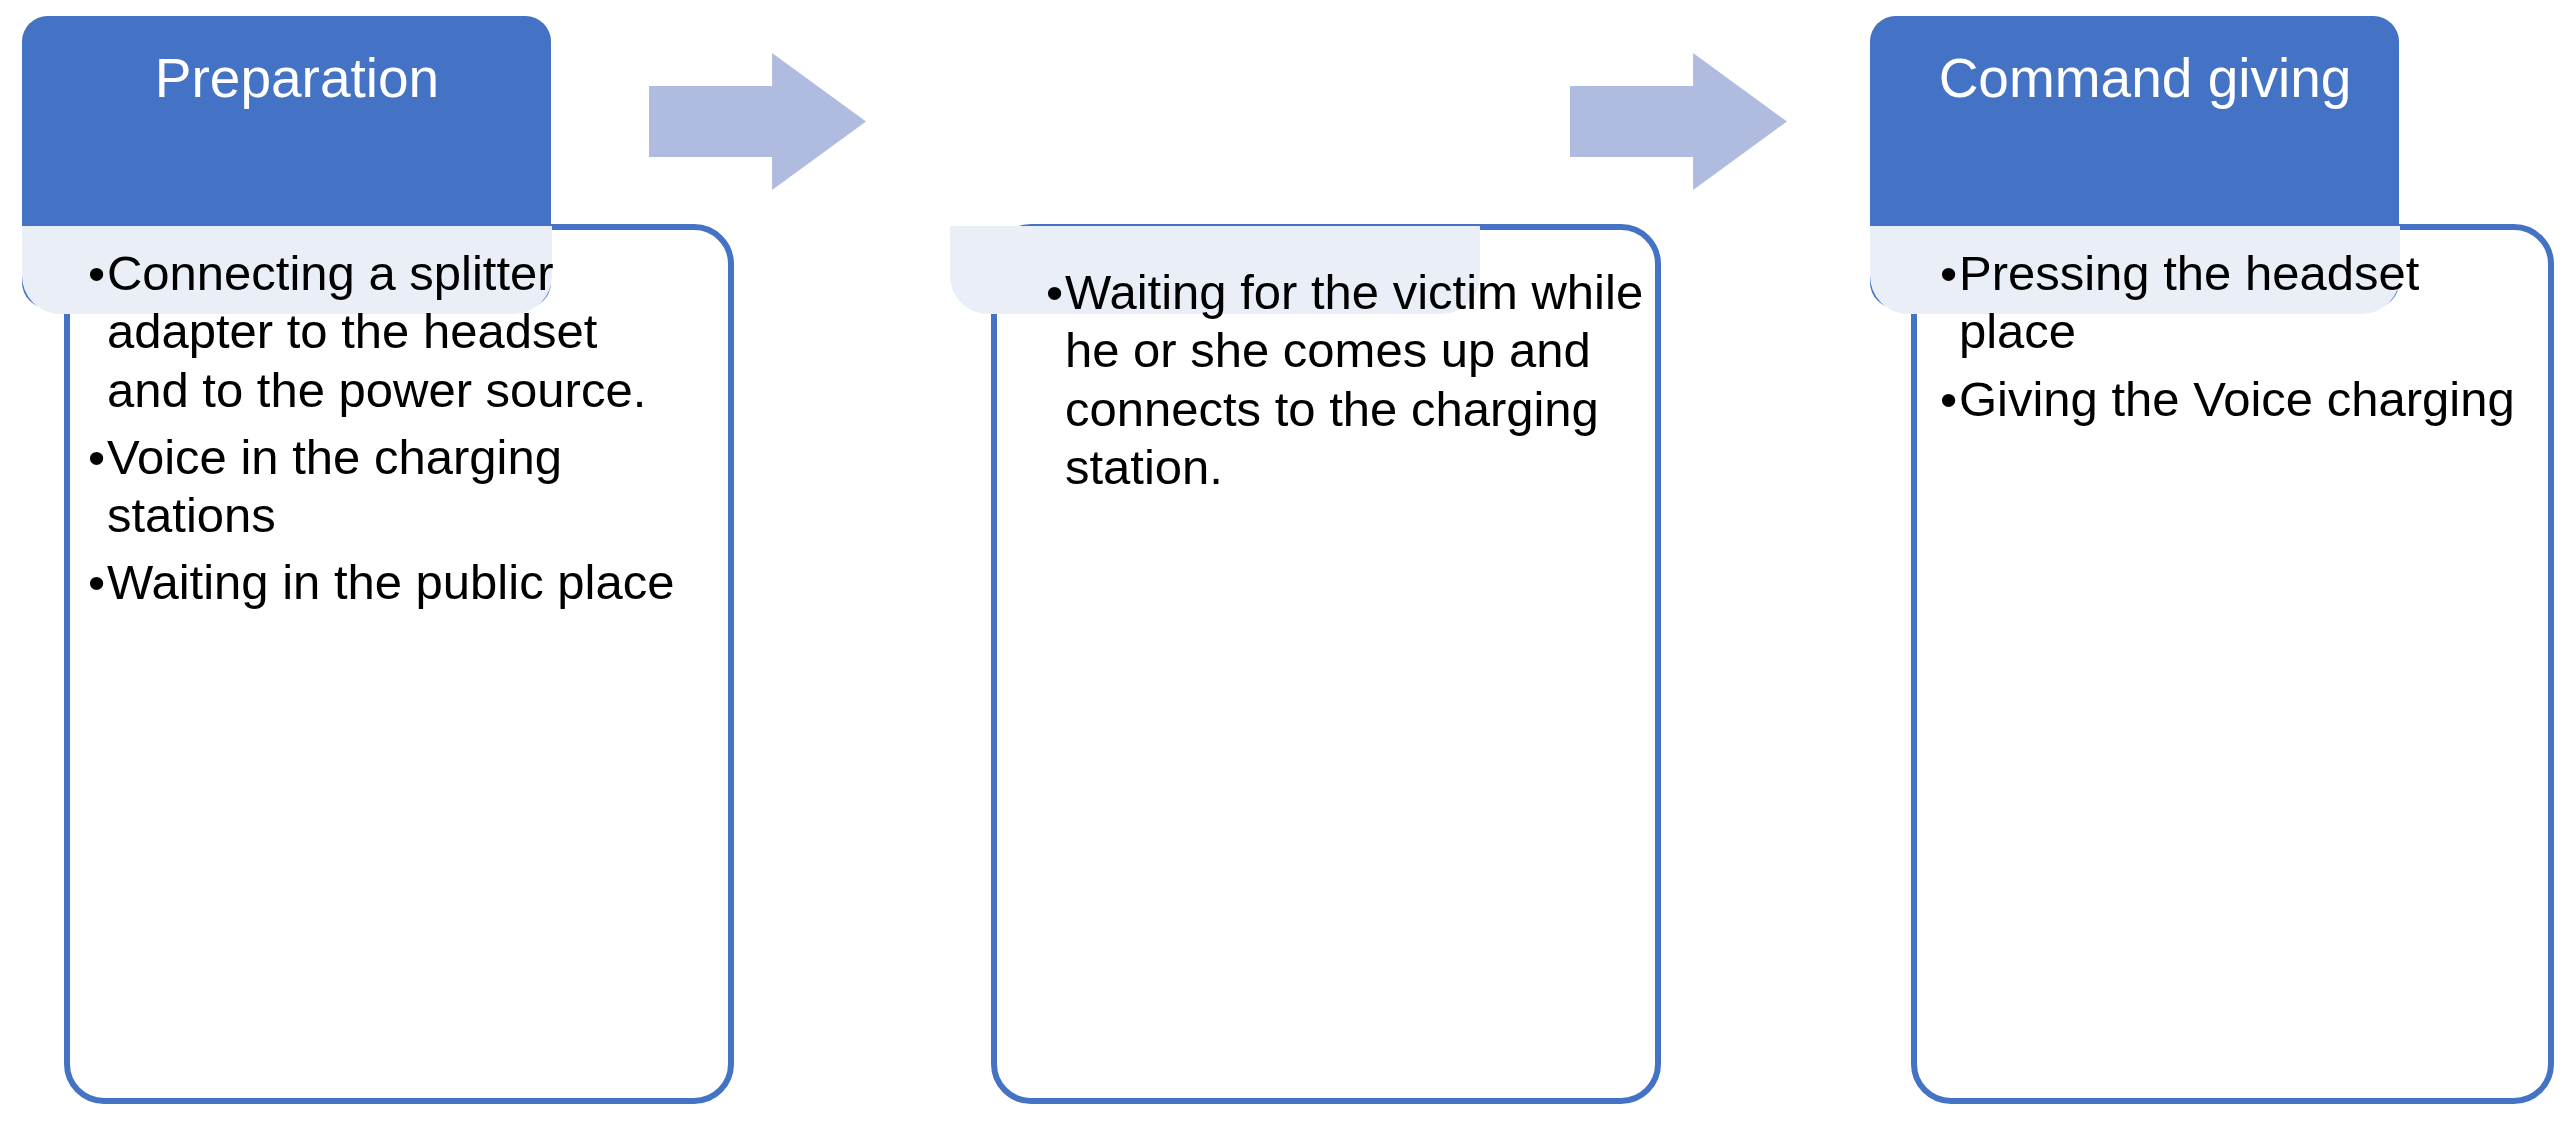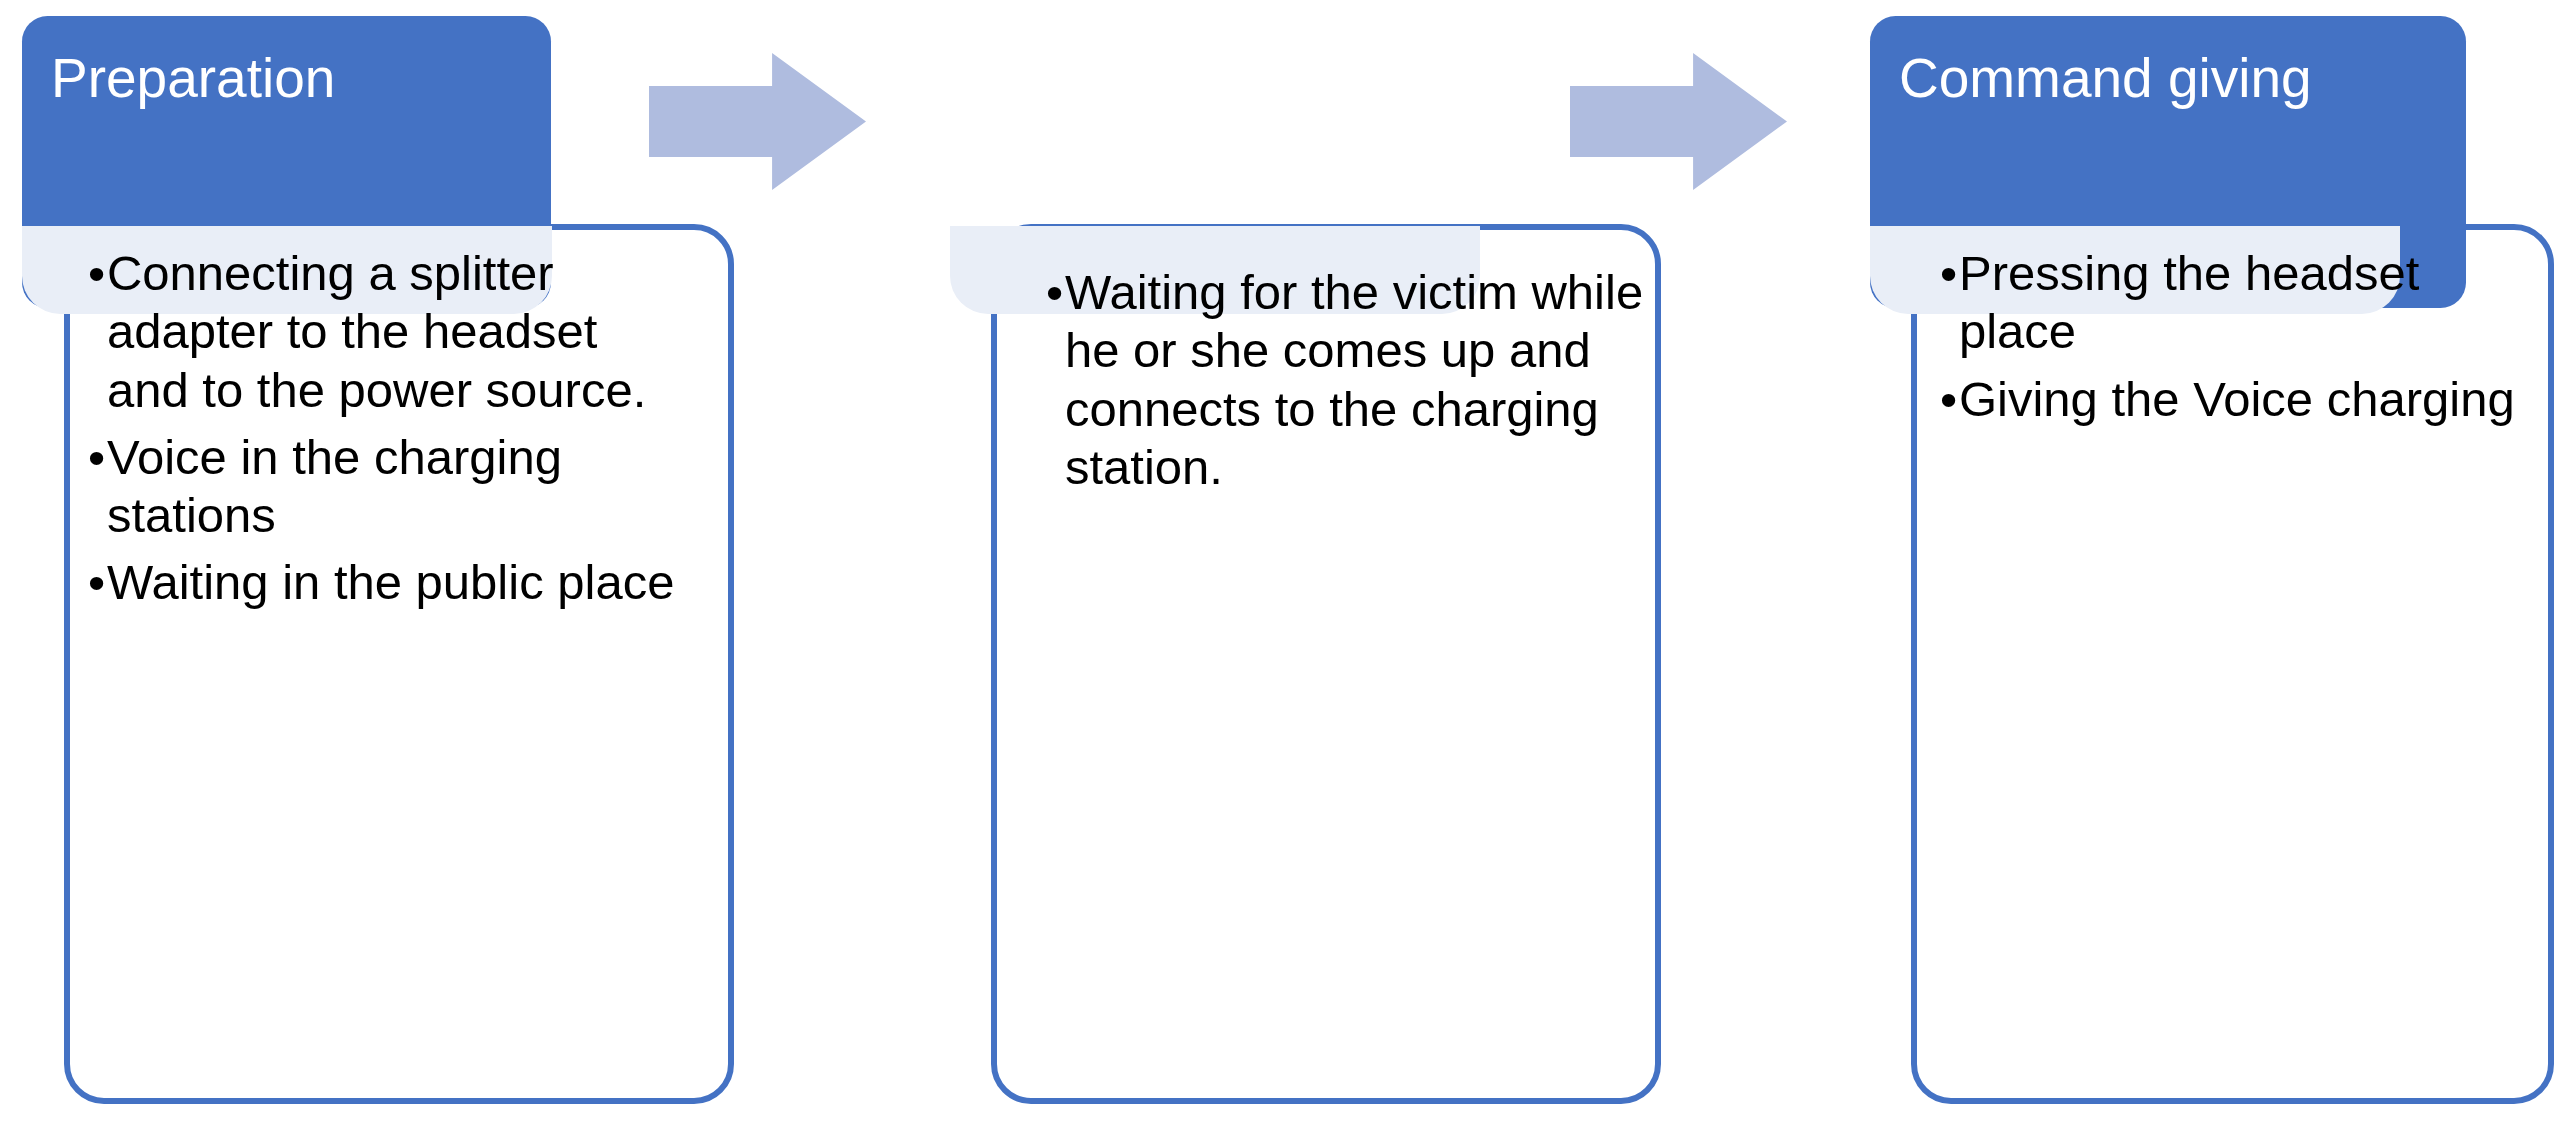--- a/index.html
+++ b/index.html
@@ -22,20 +22,21 @@
   }
 
   
   .header-plate {
     position: absolute;
     background: #4472C4;
     border-radius: 25.5px;
     box-sizing: border-box;
     padding: 31px 8px 0 29px;
     z-index: 2;
+    text-align: center;
   }
   .header-title {
     color: #ffffff;
     font-size: 55px;
     line-height: 1.16;
     font-weight: 400;
     white-space: pre-line;
     letter-spacing: 0px;
   }
 
@@ -138,21 +139,21 @@
       <span class="bullet-text">Waiting for the victim while he or she comes up and connects to the charging station.</span>
     </div>
   </div>
 
   <svg class="arrow" style="left:1570px; top:53px; width:217px; height:137px;" viewBox="0 0 238 150" preserveAspectRatio="none">
     <polygon points="0,36 135,36 135,0 238,75 135,150 135,114 0,114" fill="#AFBCDF"></polygon>
   </svg>
 
   <div class="body-card" style="left:1911px; top:224px; width:643px; height:880px;"></div>
 
-  <div class="header-plate over" style="left:1870px; top:16.4px; width:596px; height:292px;">
+  <div class="header-plate over" style="left:1870px; top:16.4px; width:529px; height:292px;">
     <div class="header-title">Command giving</div>
   </div>
 
   <div class="tint-patch over" style="left:1870px; top:226px; width:530px; height:88px;"></div>
 
   <div class="bullets" style="left:1940px; top:244px; width:602px;">
     <div class="bullet-row">
       <span class="bullet-dot">•</span>
       <span class="bullet-text">Pressing the headset place</span>
     </div>

